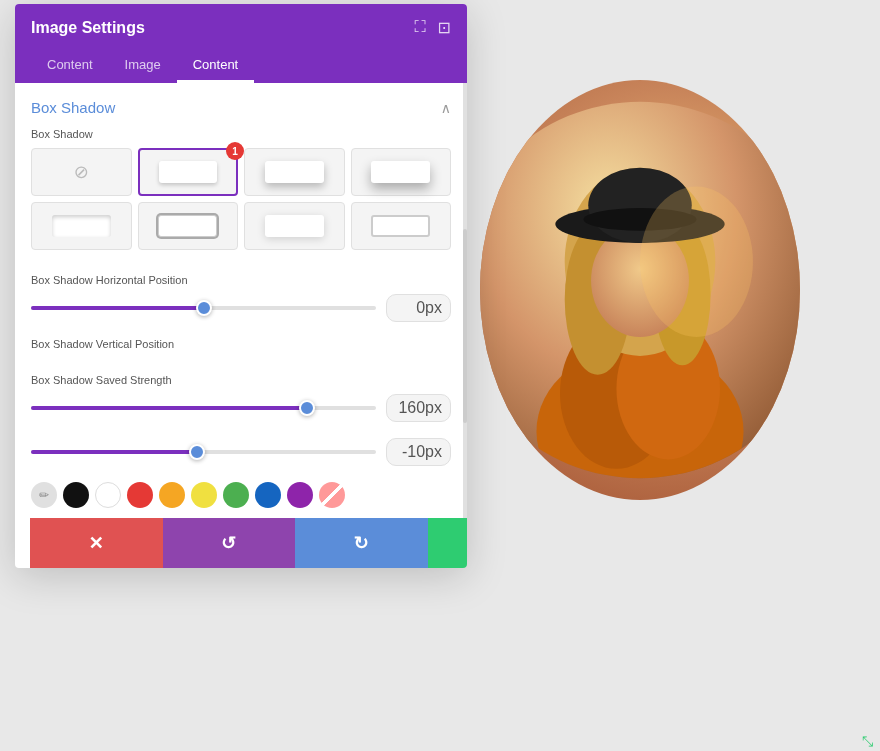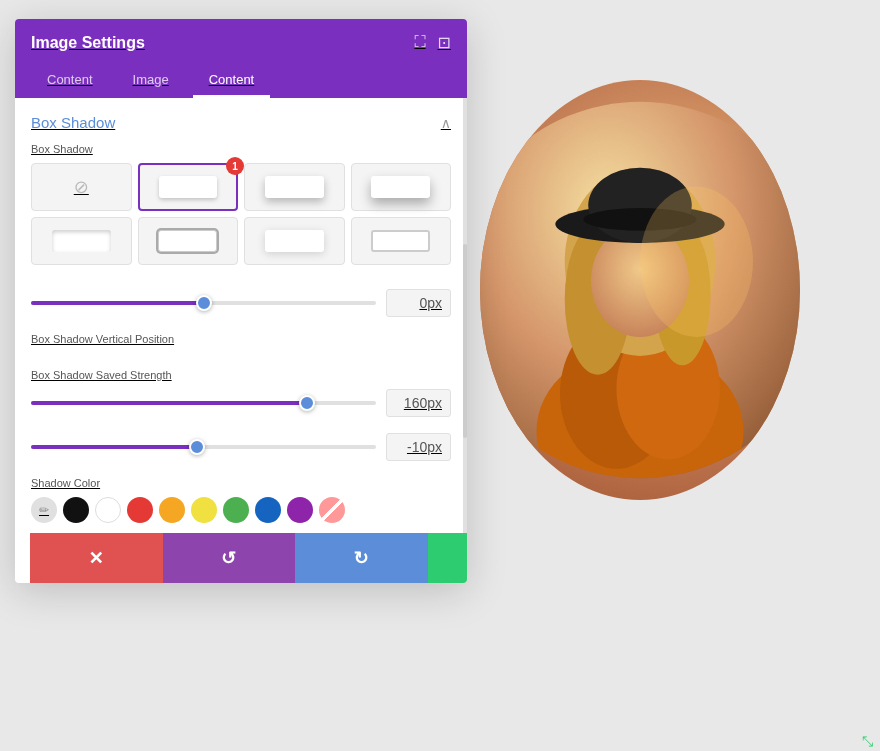--- a/index.html
+++ b/index.html
@@ -46,27 +46,26 @@
       overflow: hidden;
       display: flex;
       align-items: center;
       justify-content: center;
     }
 
     
     .panel {
       position: absolute;
       left: 15px;
-      top: 19px;
+      top: 4px;
       width: 452px;
       background: #fff;
       border-radius: 4px;
       box-shadow: 0 8px 40px rgba(0,0,0,0.18);
       overflow: hidden;
-      text-decoration: underline;
     }
 
     
     .panel-header {
       background: #7b2fbe;
       padding: 14px 16px 0;
     }
 
     .panel-title-row {
       display: flex;
@@ -88,21 +87,21 @@
 
     .header-icon {
       color: rgba(255,255,255,0.8);
       font-size: 16px;
       cursor: pointer;
     }
 
     
     .tabs {
       display: flex;
-      gap: 8px;
+      gap: 0;
     }
 
     .tab {
       padding: 8px 16px;
       color: rgba(255,255,255,0.75);
       font-size: 13px;
       cursor: pointer;
       border-bottom: 3px solid transparent;
       transition: all 0.2s;
     }
@@ -252,24 +251,24 @@
       top: 50%;
       transform: translateY(-50%);
       cursor: pointer;
     }
 
     .slider-value {
       width: 65px;
       height: 28px;
       background: #f4f4f4;
       border: 1px solid #e0e0e0;
-      border-radius: 3px;
+      border-radius: 10px;
       text-align: right;
       padding: 0 8px;
-      font-size: 14px;
+      font-size: 16px;
       color: #555;
       display: flex;
       align-items: center;
       justify-content: flex-end;
       position: relative;
     }
 
     
     .color-section {
       padding: 8px 16px 12px;
@@ -507,20 +506,21 @@
           <div class="preset-inner shadow-soft"></div>
         </div>
 
         <div class="shadow-preset">
           <div class="preset-inner shadow-border"></div>
         </div>
 
       </div>
 
       <div class="control-row">
+        <div class="control-label">Box Shadow Horizontal Position</div>
         <div class="slider-row">
           <div class="slider-track">
             <div class="slider-fill" style="width:50%;"></div>
             <div class="slider-thumb" style="left: calc(50% - 8px);"></div>
           </div>
           <div class="slider-value">0px</div>
         </div>
       </div>
 
       <div class="control-row">
@@ -542,21 +542,20 @@
         <div class="slider-row">
           <div class="slider-track">
             <div class="slider-fill" style="width:48%;"></div>
             <div class="slider-thumb" style="left: calc(48% - 8px);"></div>
           </div>
           <div class="slider-value">-10px</div>
         </div>
       </div>
 
       <div class="color-section">
-        <div class="color-label">Shadow Color</div>
         <div class="color-swatches">
           <div class="swatch eyedropper">
             <span style="font-size:12px;">✏</span>
           </div>
           <div class="swatch" style="background:#111111;"></div>
           <div class="swatch" style="background:#ffffff;border:1px solid #ddd;"></div>
           <div class="swatch" style="background:#e53935;"></div>
           <div class="swatch" style="background:#f5a623;"></div>
           <div class="swatch" style="background:#f0e040;"></div>
           <div class="swatch" style="background:#4caf50;"></div>

